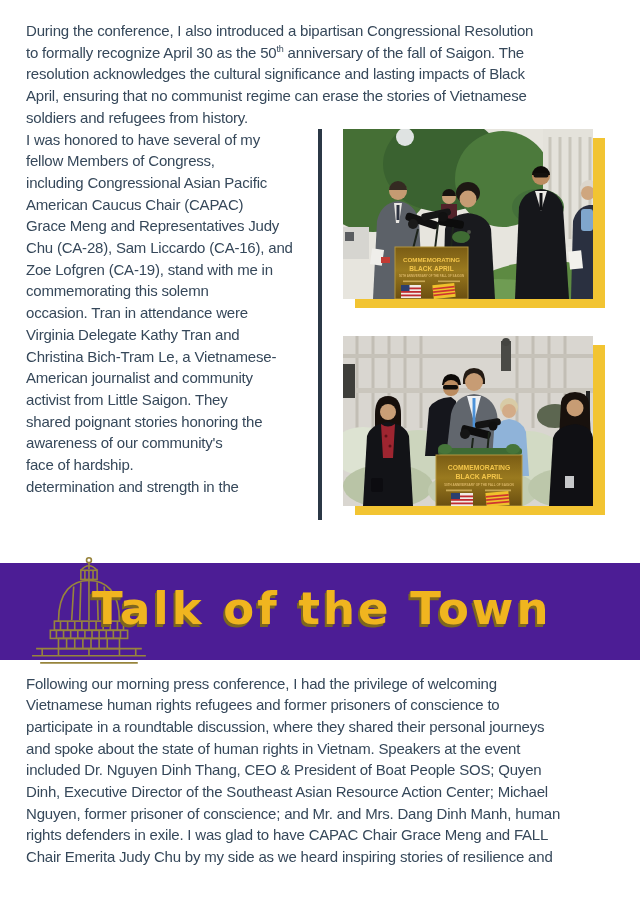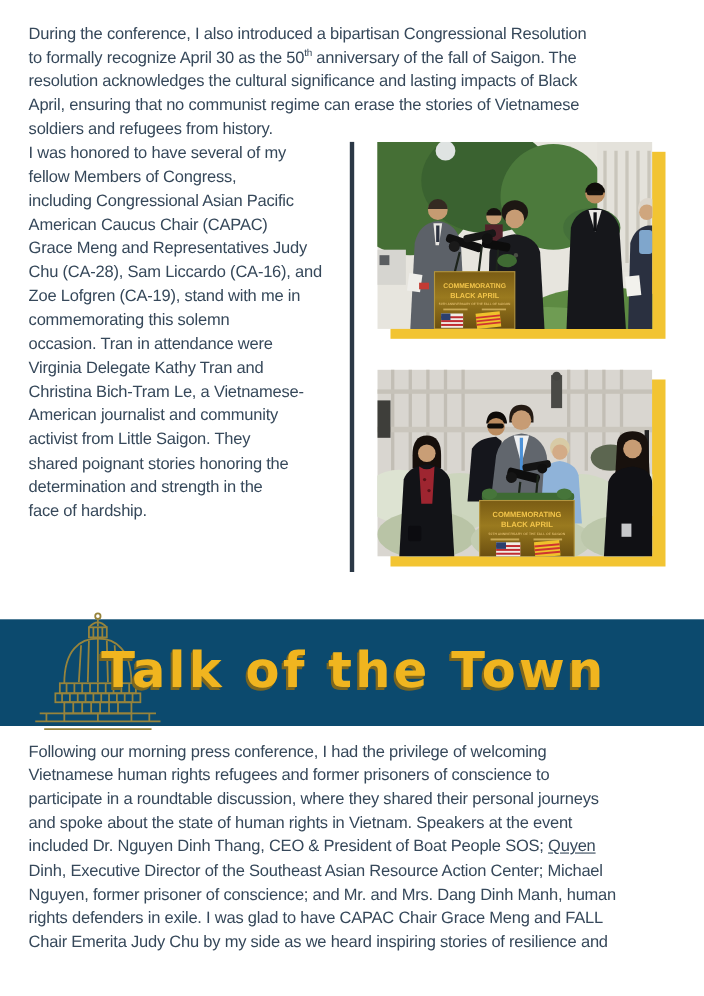--- a/index.html
+++ b/index.html
@@ -5,30 +5,30 @@
   html,body{margin:0;padding:0;background:#ffffff;}
   .page{
     position:relative;width:640px;height:905px;background:#ffffff;
     font-family:"Liberation Sans",sans-serif;color:#36485a;overflow:hidden;
   }
   .para{font-size:15px;line-height:21.7px;letter-spacing:-0.2px;}
   .tline{white-space:nowrap;}
   .intro{padding:20px 10px 0 26px;}
   .outro{padding:13px 26px 0 26px;}
   .sup{font-size:9px;vertical-align:super;line-height:0;}
-  .ul{text-decoration:underline;text-align:right;}
+  .ul{text-align:right;}
   .two-col{display:flex;padding-left:26px;height:392px;align-items:flex-start;}
   .left-text{width:288px;}
   .divider{width:4px;height:391px;background:#2b3846;margin-left:4px;flex:none;}
   .photo-col{margin-left:21px;flex:none;}
   .photo-wrap{position:relative;width:250px;height:170px;margin:0;padding:0;}
   .photo-wrap + .photo-wrap{margin-top:37px;}
   .photo-shadow{position:absolute;left:12px;top:9px;width:250px;height:170px;background:#f2c432;}
   .photo{position:absolute;left:0;top:0;width:250px;height:170px;display:block;}
-  .banner{position:relative;height:97px;background:#0c4a6e;margin-top:42px;}
+  .banner{position:relative;height:97px;background:#4c1d95;margin-top:42px;}
   .capitol{position:absolute;left:30px;top:-7px;width:122px;height:114px;}
   .banner-title{
     position:absolute;left:92px;top:50%;transform:translateY(-54%);
     font-family:"DejaVu Sans",sans-serif;font-weight:800;font-size:45px;letter-spacing:3px;
     color:#f0b51f;text-shadow:-2px 3px 0 #7d671f,-1px 1px 0 #7d671f;white-space:nowrap;
   }
   svg text{font-family:"Liberation Sans",sans-serif;font-weight:bold;}
 </style>
 </head>
 <body>
@@ -52,22 +52,23 @@
         <div class="tline">Grace Meng and Representatives Judy</div>
         <div class="tline">Chu (CA-28), Sam Liccardo (CA-16), and</div>
         <div class="tline">Zoe Lofgren (CA-19), stand with me in</div>
         <div class="tline">commemorating this solemn</div>
         <div class="tline">occasion. Tran in attendance were</div>
         <div class="tline">Virginia Delegate Kathy Tran and</div>
         <div class="tline">Christina Bich-Tram Le, a Vietnamese-</div>
         <div class="tline">American journalist and community</div>
         <div class="tline">activist from Little Saigon. They</div>
         <div class="tline">shared poignant stories honoring the</div>
+        <div class="tline">awareness of our community's</div>
+        <div class="tline">face of hardship.</div>
         <div class="tline">determination and strength in the</div>
-        <div class="tline">face of hardship.</div>
       </div>
     <div class="divider"></div>
     <div class="photo-col">
 
       <figure class="photo-wrap">
         <div class="photo-shadow"></div>
         <svg class="photo" viewBox="0 0 250 170" preserveAspectRatio="none">
           <defs>
             <linearGradient id="pg1" x1="0" y1="0" x2="0" y2="1">
               <stop offset="0" stop-color="#7a5c14"></stop>

